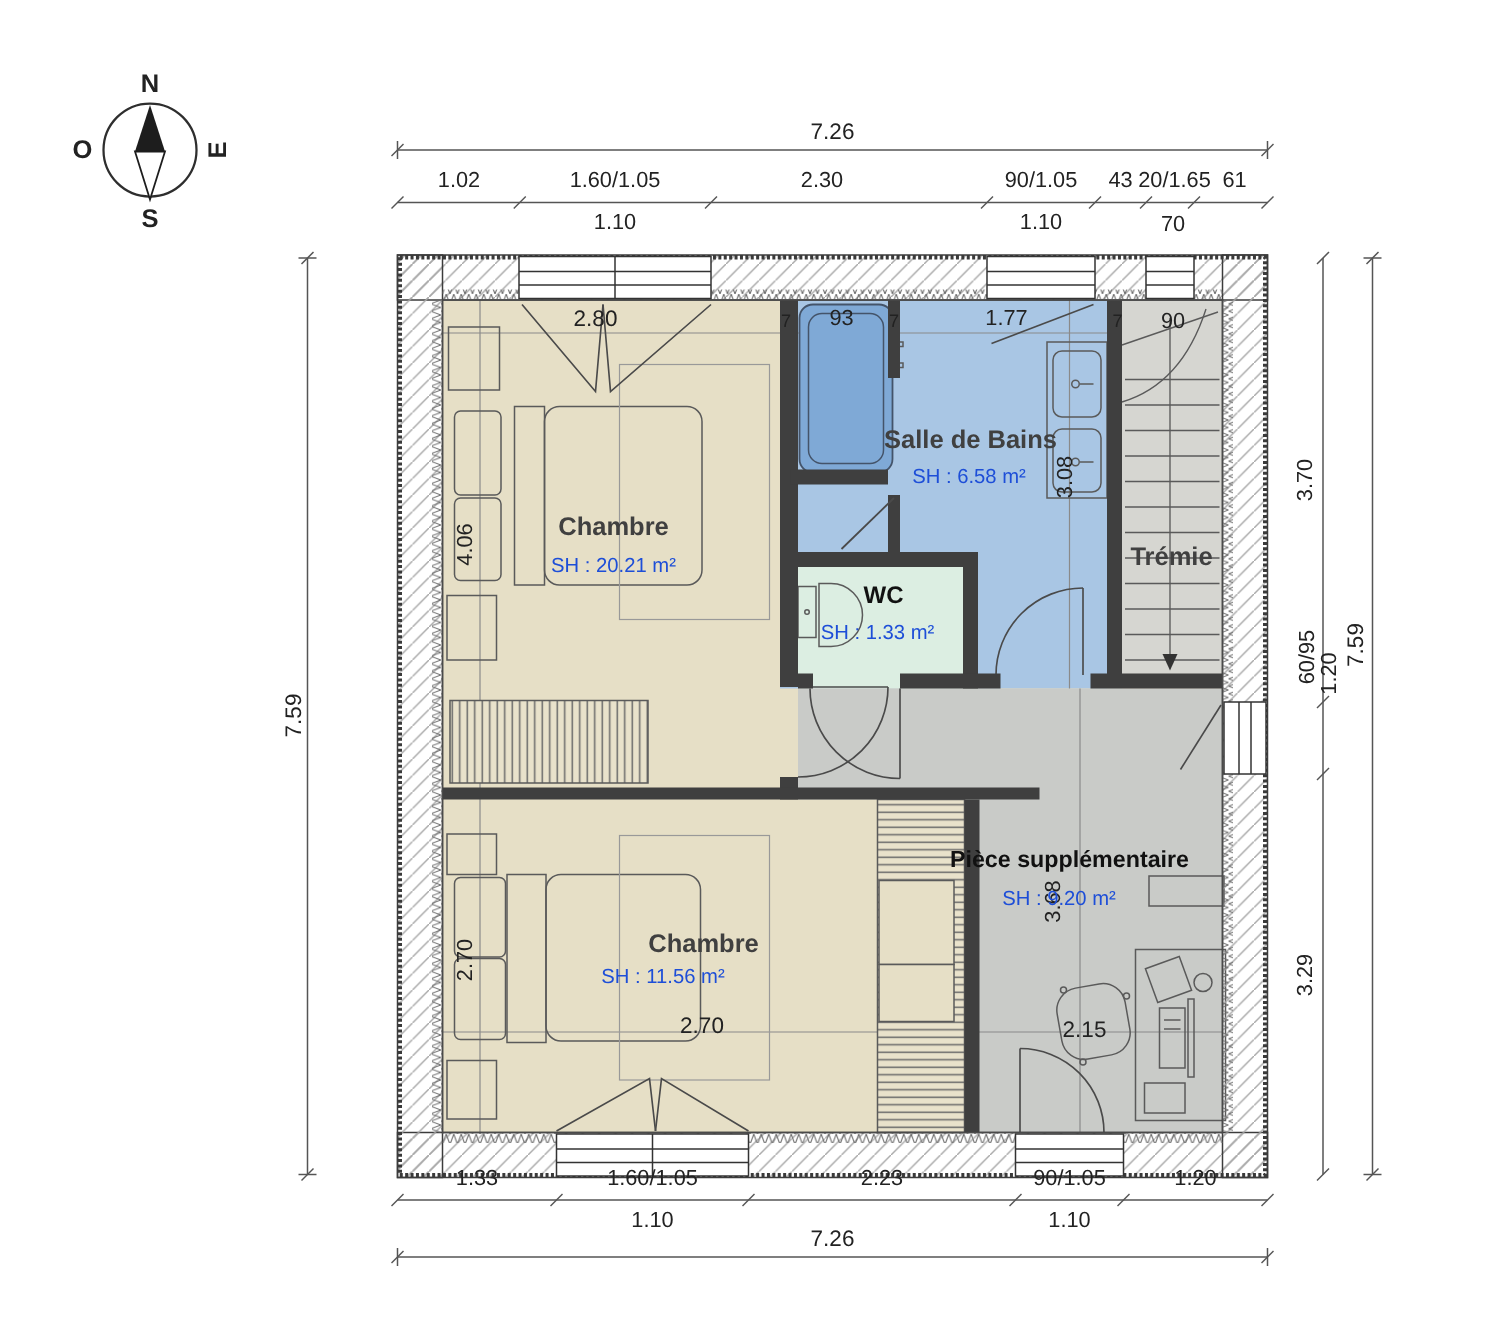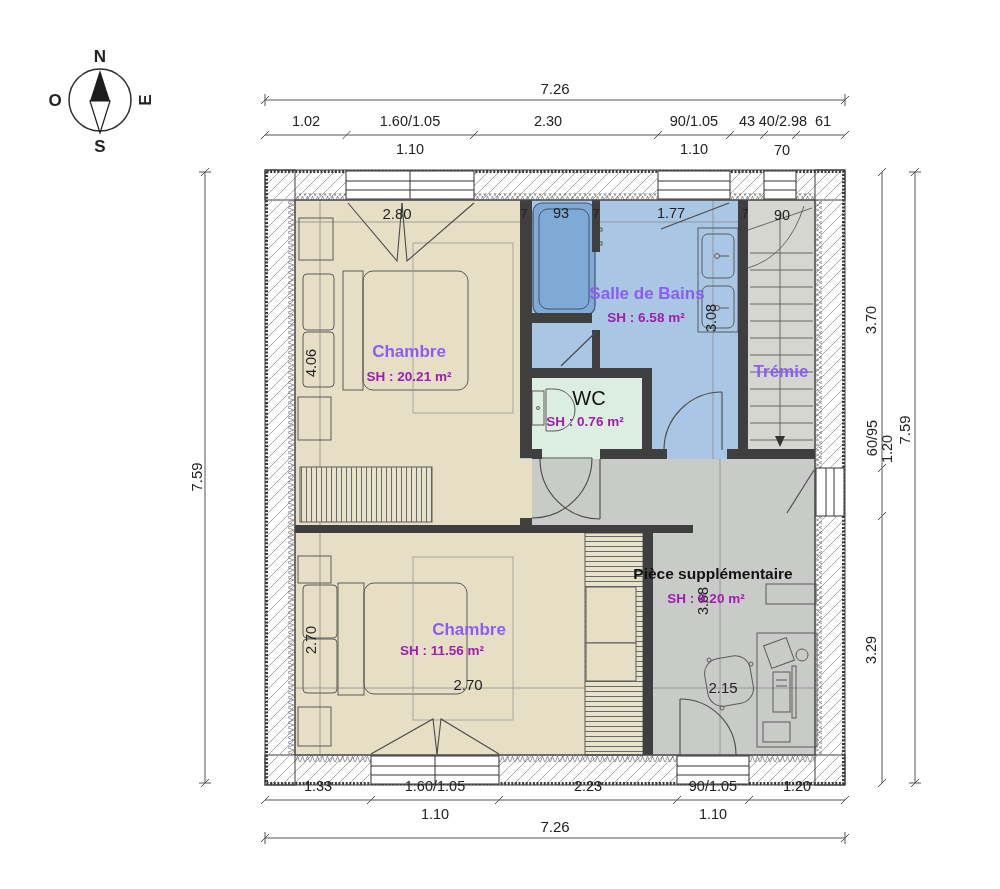--- a/index.html
+++ b/index.html
@@ -9,24 +9,24 @@
   }
   .canvas svg{position:absolute;left:0;top:0;}
   .lbl{
     position:absolute;transform:translate(-50%,-50%);
     font-size:14.5px;color:#222;white-space:nowrap;line-height:1;
     letter-spacing:0px;
   }
   .v{transform:translate(-50%,-50%) rotate(-90deg);}
   .big{font-size:15px;}
   .small7{font-size:12px;}
-  .title{font-weight:bold;font-size:17px;color:#8b5cf6;}
+  .title{font-weight:bold;font-size:17px;color:#404040;}
   .title-sm{font-weight:bold;font-size:15.5px;color:#111;}
-  .wc-title{font-weight:normal;font-size:20px;color:#111;}
-  .area{font-size:13.5px;color:#a21caf;font-weight:bold;}
+  .wc-title{font-weight:bold;font-size:16px;color:#111;}
+  .area{font-size:13.5px;color:#1d4ed8;}
   .compass-l{font-size:17px;font-weight:bold;color:#222;}
 </style>
 </head>
 <body>
 
 <div class="canvas">
 
 <svg width="1000" height="889" viewBox="0 0 1000 889">
   <defs>
     <pattern id="hatch" width="11" height="11" patternUnits="userSpaceOnUse">
@@ -297,21 +297,21 @@
 <span class="lbl compass-l" style="left:55px;top:100px">O</span>
 <span class="lbl compass-l v" style="left:145px;top:100px">E</span>
 <span class="lbl compass-l" style="left:100px;top:146px">S</span>
 
 <span class="lbl big" style="left:555px;top:88px">7.26</span>
 <span class="lbl" style="left:306px;top:121px">1.02</span>
 <span class="lbl" style="left:410px;top:121px">1.60/1.05</span>
 <span class="lbl" style="left:548px;top:121px">2.30</span>
 <span class="lbl" style="left:694px;top:121px">90/1.05</span>
 <span class="lbl" style="left:747px;top:121px">43</span>
-<span class="lbl" style="left:783px;top:121px">40/2.98</span>
+<span class="lbl" style="left:783px;top:121px">20/1.65</span>
 <span class="lbl" style="left:823px;top:121px">61</span>
 <span class="lbl" style="left:410px;top:149px">1.10</span>
 <span class="lbl" style="left:694px;top:149px">1.10</span>
 <span class="lbl" style="left:782px;top:150px">70</span>
 
 <span class="lbl" style="left:318px;top:786px">1.33</span>
 <span class="lbl" style="left:435px;top:786px">1.60/1.05</span>
 <span class="lbl" style="left:588px;top:786px">2.23</span>
 <span class="lbl" style="left:713px;top:786px">90/1.05</span>
 <span class="lbl" style="left:797px;top:786px">1.20</span>
@@ -338,20 +338,20 @@
 <span class="lbl v" style="left:311px;top:640px">2.70</span>
 <span class="lbl big" style="left:468px;top:684px">2.70</span>
 <span class="lbl v" style="left:703px;top:601px">3.68</span>
 <span class="lbl big" style="left:723px;top:687px">2.15</span>
 
 <span class="lbl title" style="left:409px;top:351px">Chambre</span>
 <span class="lbl area" style="left:409px;top:377px">SH : 20.21 m²</span>
 <span class="lbl title" style="left:647px;top:293px">Salle de Bains</span>
 <span class="lbl area" style="left:646px;top:318px">SH : 6.58 m²</span>
 <span class="lbl wc-title" style="left:589px;top:398px">WC</span>
-<span class="lbl area" style="left:585px;top:422px">SH : 0.76 m²</span>
+<span class="lbl area" style="left:585px;top:422px">SH : 1.33 m²</span>
 <span class="lbl title" style="left:781px;top:371px">Trémie</span>
 <span class="lbl title" style="left:469px;top:629px">Chambre</span>
 <span class="lbl area" style="left:442px;top:651px">SH : 11.56 m²</span>
 <span class="lbl title-sm" style="left:713px;top:574px">Pièce supplémentaire</span>
 <span class="lbl area" style="left:706px;top:599px">SH : 9.20 m²</span>
 
 </div>
 
 </body></html>

